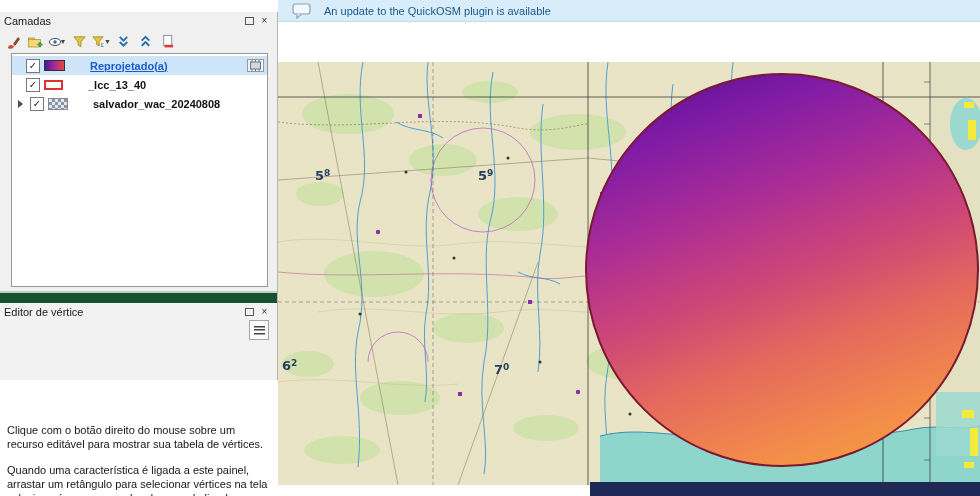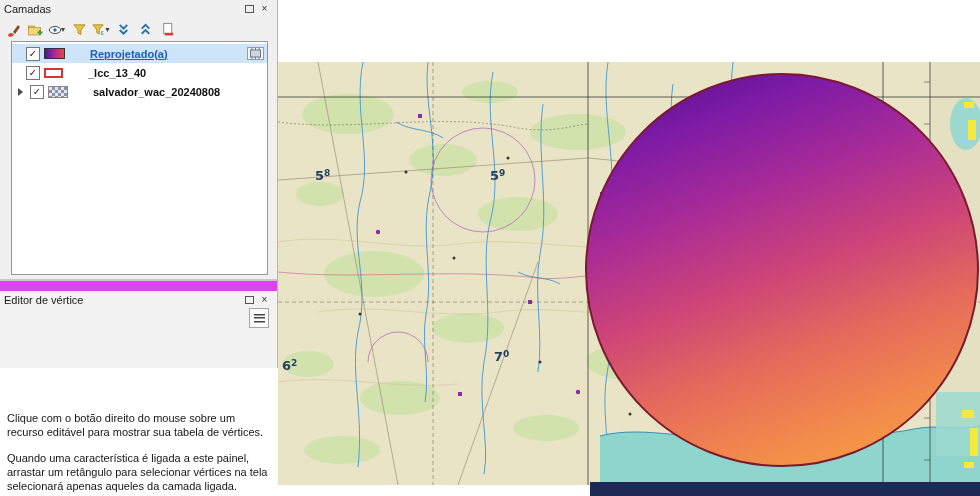--- a/index.html
+++ b/index.html
@@ -2,21 +2,21 @@
 <html><head>
 <meta charset="utf-8">
 <style>
   html,body{margin:0;padding:0;}
   body{
     width:980px;height:496px;position:relative;overflow:hidden;
     font-family:"Liberation Sans",sans-serif;background:#fff;
     -webkit-font-smoothing:antialiased;
   }
   
-  #left-dock{position:absolute;left:0;top:0;width:278px;height:368px;background:#d946ef;
+  #left-dock{position:absolute;left:0;top:12px;width:278px;height:368px;background:#14532d;
     border-right:1px solid #b5b5b5;box-sizing:border-box;}
   .panel-header{display:flex;align-items:center;justify-content:space-between;
     padding:1px 6px 1px 4px;font-size:11px;color:#1a1a1a;height:16px;}
   .win-btns{display:flex;gap:2px;align-items:center;}
   .wbtn{width:13px;height:12px;display:flex;align-items:center;justify-content:center;
     font-size:10px;color:#333;line-height:1;}
   .float-glyph{width:7px;height:6px;border:1px solid #555;display:inline-block;}
 
   .layers-panel{position:absolute;top:0;left:0;right:0;height:281px;background:#f0f0f0;
     border-bottom:2px solid #c9c9c9;box-sizing:border-box;}
@@ -191,20 +191,27 @@
       <div class="ve-menu-btn">
         <span class="hamburger"></span>
       </div>
       <p class="ve-hint ve-hint2">Quando uma característica é ligada a este painel, arrastar um retângulo para selecionar vértices na tela selecionará apenas aqueles da camada ligada.</p>
       <p class="ve-hint ve-hint1">Clique com o botão direito do mouse sobre um recurso editável para mostrar sua tabela de vértices.</p>
     </section>
   </aside>
 
   <main id="map-area">
 
+    <div class="message-bar">
+      <svg width="20" height="16" viewBox="0 0 20 16">
+        <rect x="1" y="1" width="17" height="10" rx="2.5" fill="#f4f9fd" stroke="#8aa2b4" stroke-width="1.2"></rect>
+        <path d="M5 11 L5 15 L9.5 11" fill="#f4f9fd" stroke="#8aa2b4" stroke-width="1.2"></path>
+      </svg>
+      <span class="msg-text">An update to the QuickOSM plugin is available</span>
+    </div>
 
     <div class="map-canvas">
       <svg class="basemap" width="702" height="434" viewBox="0 0 702 434">
         <rect x="0" y="0" width="702" height="423" fill="#e9e4c6"></rect>
         <rect x="652" y="0" width="50" height="423" fill="#e4e0c2"></rect>
 
         <g fill="#cfe2ab" opacity="0.9">
           <ellipse cx="70" cy="52" rx="46" ry="20"></ellipse>
             <ellipse cx="165" cy="98" rx="34" ry="16"></ellipse>
           <ellipse cx="300" cy="70" rx="48" ry="18"></ellipse>
@@ -322,20 +329,20 @@
             <line x1="646" y1="314" x2="652" y2="314"></line>
           <line x1="646" y1="356" x2="652" y2="356"></line>
             <line x1="646" y1="398" x2="652" y2="398"></line>
         </g>
 
         <rect x="0" y="423" width="312" height="11" fill="#ffffff"></rect>
         <rect x="312" y="420" width="390" height="14" fill="#1e2a55"></rect>
       </svg>
 
       <div class="mef" style="left:14px;top:106px;margin-left:23px;"><span>5</span><span class="sm">8</span></div>
-      <div class="mef" style="left:212px;top:106px;"><span>5</span><span class="sm">9</span></div>
+      <div class="mef" style="left:200px;top:106px;"><span>5</span><span class="sm">9</span></div>
       <div class="mef" style="left:4px;top:296px;"><span>6</span><span class="sm">2</span></div>
-      <div class="mef" style="left:216px;top:287px;"><span>7</span><span class="sm">0</span></div>
+      <div class="mef" style="left:216px;top:300px;"><span>7</span><span class="sm">0</span></div>
 
       <div class="gradient-circle" style="background: linear-gradient(160deg, rgb(79, 13, 140), rgb(126, 27, 165), rgb(168, 43, 151), rgb(204, 68, 121), rgb(229, 106, 91), rgb(242, 139, 75), rgb(249, 167, 61)); border-color: rgb(123, 26, 46);"></div>
     </div>
   </main>
 </div>
 
 </body></html>

